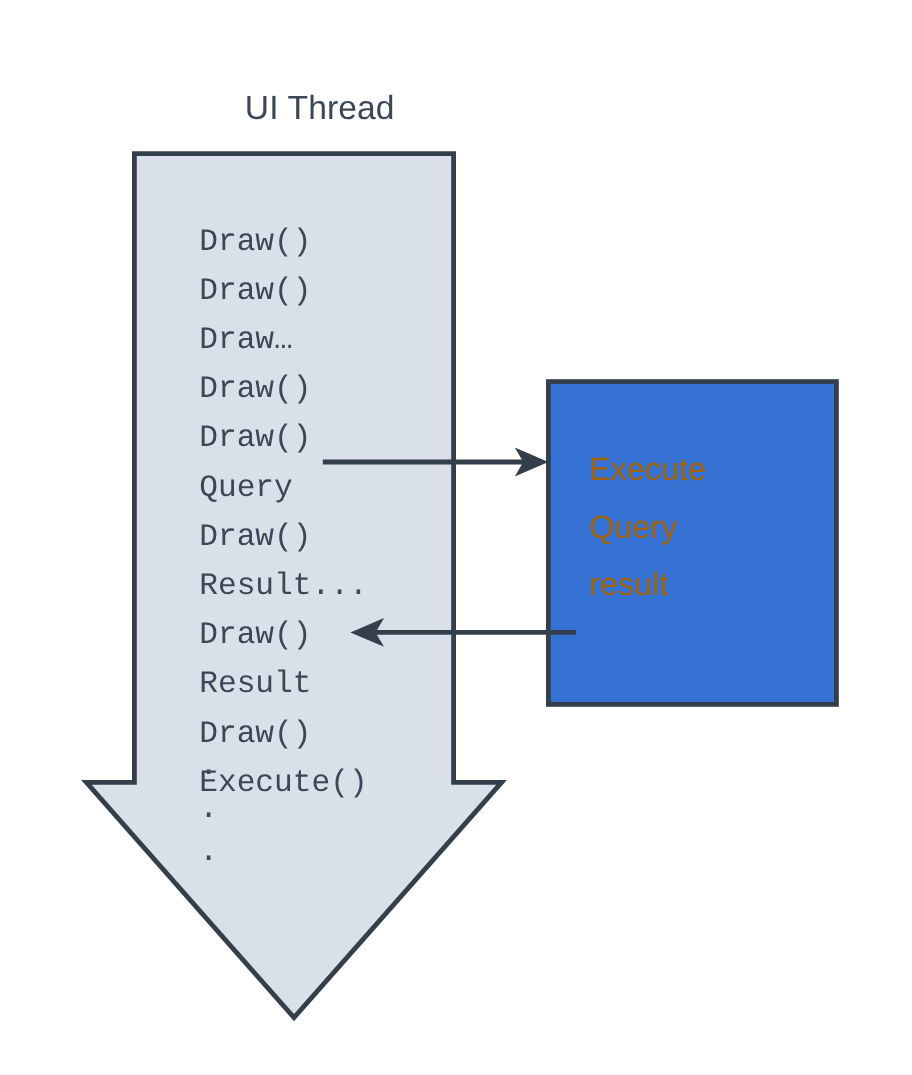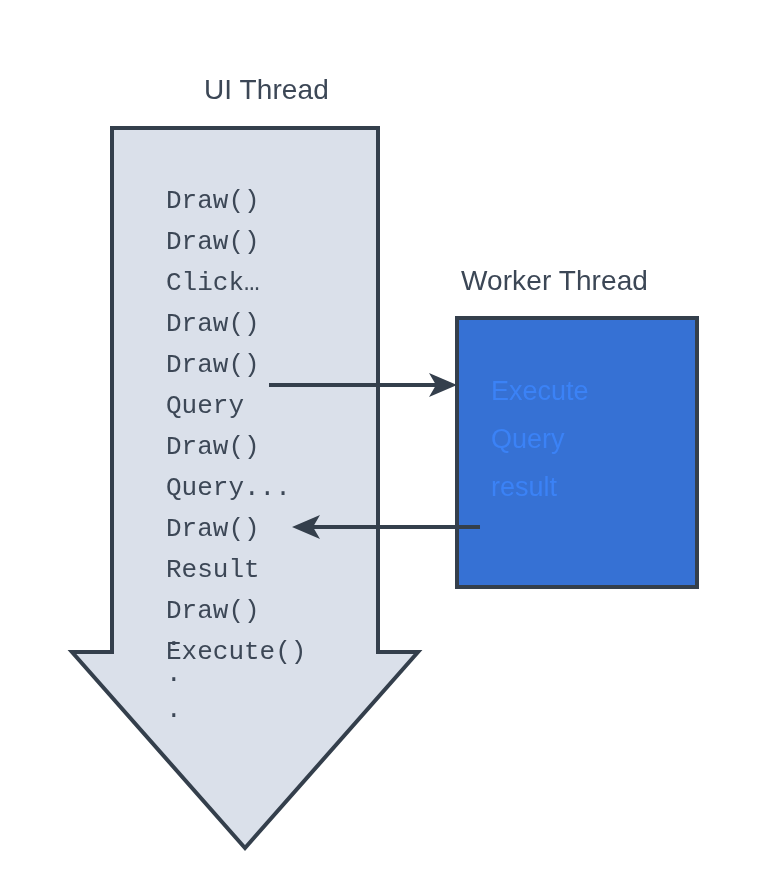--- a/index.html
+++ b/index.html
@@ -69,21 +69,21 @@
   .worker-text {
     position: absolute;
     left: 491px;
     top: 367px;
     width: 205px;
   }
   .worker-line {
     font-family: "Liberation Sans", sans-serif;
     font-size: 27px;
     line-height: 48px;
-    color: #3b82f6;
+    color: #a16207;
     white-space: nowrap;
   }
 </style>
 </head>
 <body>
 
 <div id="canvas">
 
   <svg class="layer" viewBox="0 0 760 896" xmlns="http://www.w3.org/2000/svg">
 
@@ -97,31 +97,30 @@
     </g>
 
     <g>
       <line x1="480" y1="527" x2="311" y2="527" stroke="#343f4c" stroke-width="4"></line>
       <path d="M 292,527 L 320,515 L 313,527 L 320,539 Z" fill="#343f4c"></path>
     </g>
   </svg>
 
   <div class="lane-title" id="ui-thread-title">UI Thread</div>
 
-  <div class="lane-title" id="worker-thread-title">Worker Thread</div>
 
   <div class="code-stack">
     <div class="code-line">Draw()</div>
     <div class="code-line">Draw()</div>
-    <div class="code-line">Click…</div>
+    <div class="code-line">Draw…</div>
     <div class="code-line">Draw()</div>
     <div class="code-line">Draw()</div>
     <div class="code-line">Query</div>
     <div class="code-line">Draw()</div>
-    <div class="code-line">Query...</div>
+    <div class="code-line">Result...</div>
     <div class="code-line">Draw()</div>
     <div class="code-line">Result</div>
     <div class="code-line">Draw()</div>
     <div class="code-line">Execute()</div>
   </div>
 
   <div class="dot-stack">
     <div class="dot-line">.</div>
     <div class="dot-line">.</div>
     <div class="dot-line">.</div>

